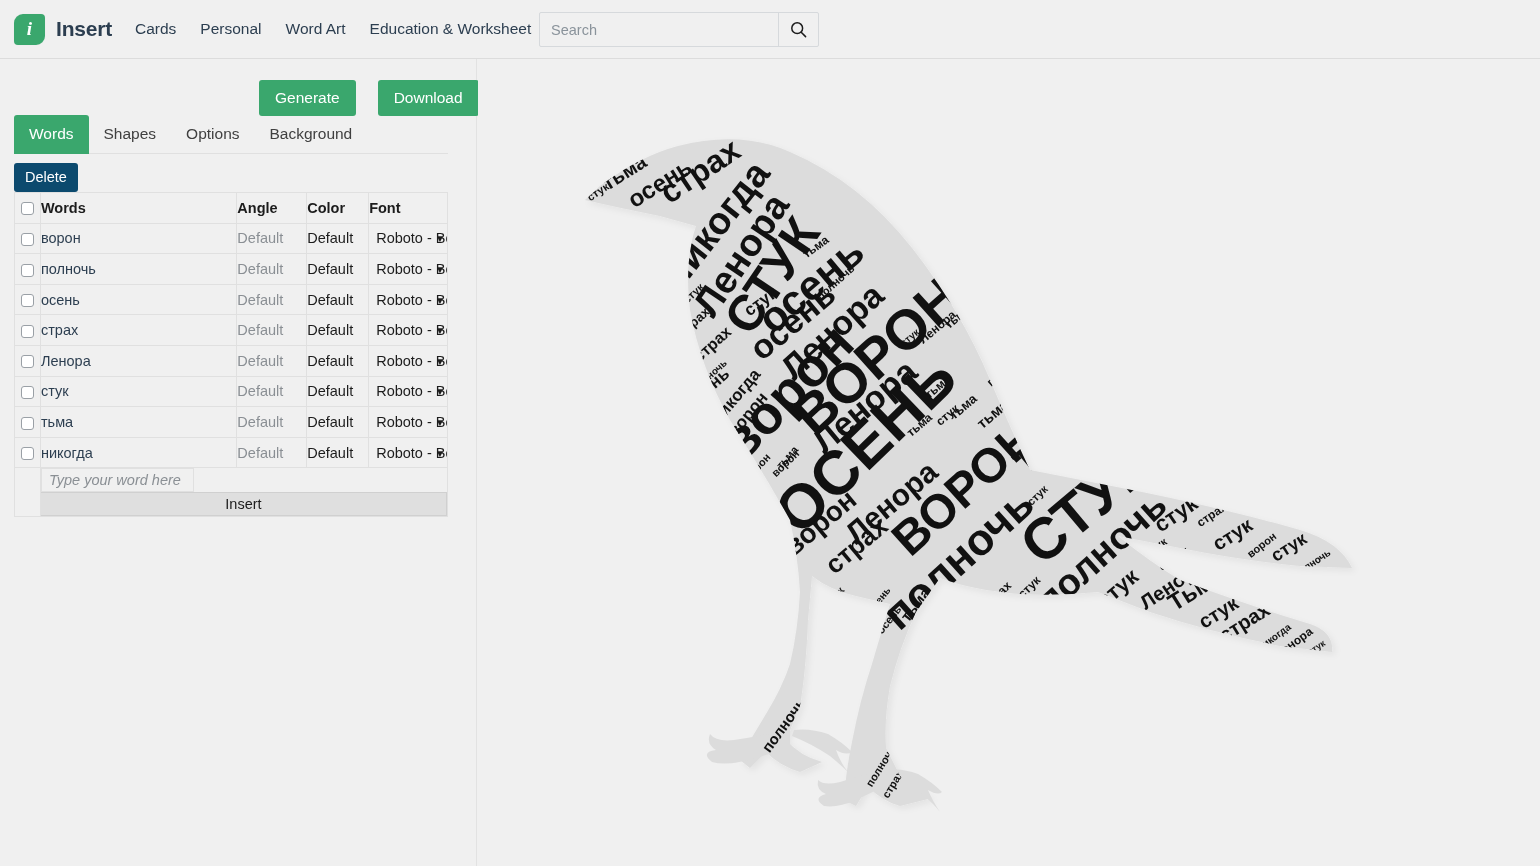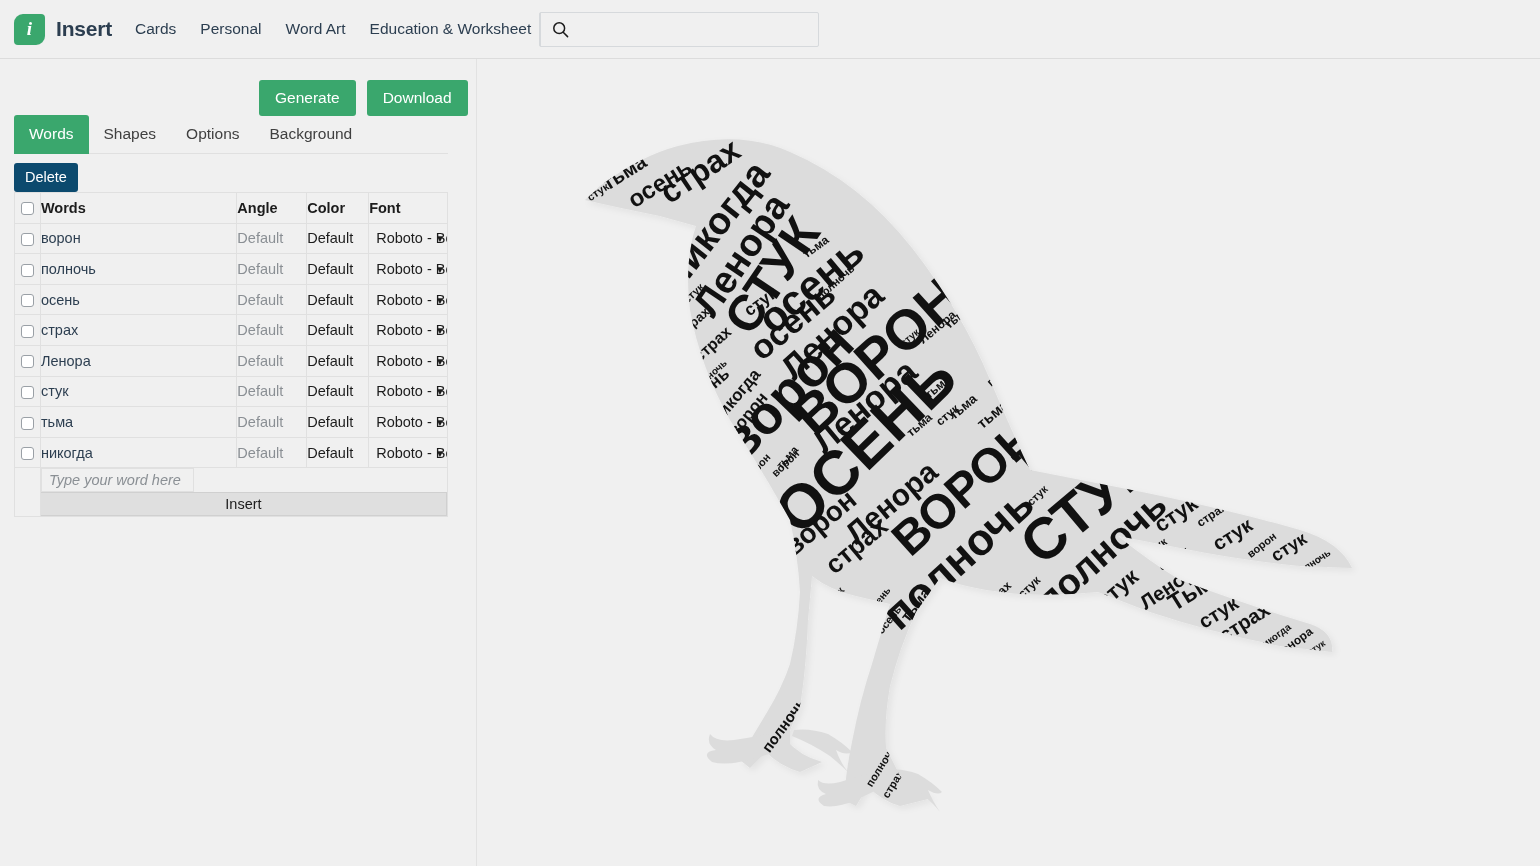--- a/index.html
+++ b/index.html
@@ -94,21 +94,21 @@
   
   #left-panel {
     position:absolute;
     left:0; top:59px;
     width:477px; height:807px;
     border-right:1px solid #e2e2e2;
   }
   #action-bar {
     position:absolute;
     left:259px; top:21px;
-    display:flex; gap:11px;
+    display:flex; gap:22px;
   }
   .green-btn {
     background:#3aa76d;
     color:#fff;
     border:none;
     border-radius:3px;
     font-size:15.5px;
     padding:10px 16px;
     cursor:pointer;
     font-family:"Liberation Sans", sans-serif;
@@ -261,20 +261,21 @@
   <div id="brand-name">Insert</div>
 
   <nav id="nav">
     <a class="nav-link">Cards</a>
     <a class="nav-link">Personal</a>
     <a class="nav-link">Word Art</a>
     <a class="nav-link">Education &amp; Worksheet</a>
   </nav>
 
   <div id="search-wrap">
+    <input id="search-input" type="text" placeholder="Search" style="">
     <button id="search-button">
       <svg width="17" height="17" viewBox="0 0 17 17">
         <circle cx="7.2" cy="7.2" r="5.4" fill="none" stroke="#1c1c1c" stroke-width="1.5"></circle>
         <line x1="11.2" y1="11.2" x2="15.6" y2="15.6" stroke="#1c1c1c" stroke-width="1.5" stroke-linecap="round"></line>
       </svg>
     </button>
   </div>
 </div>
 
 <div id="left-panel">

